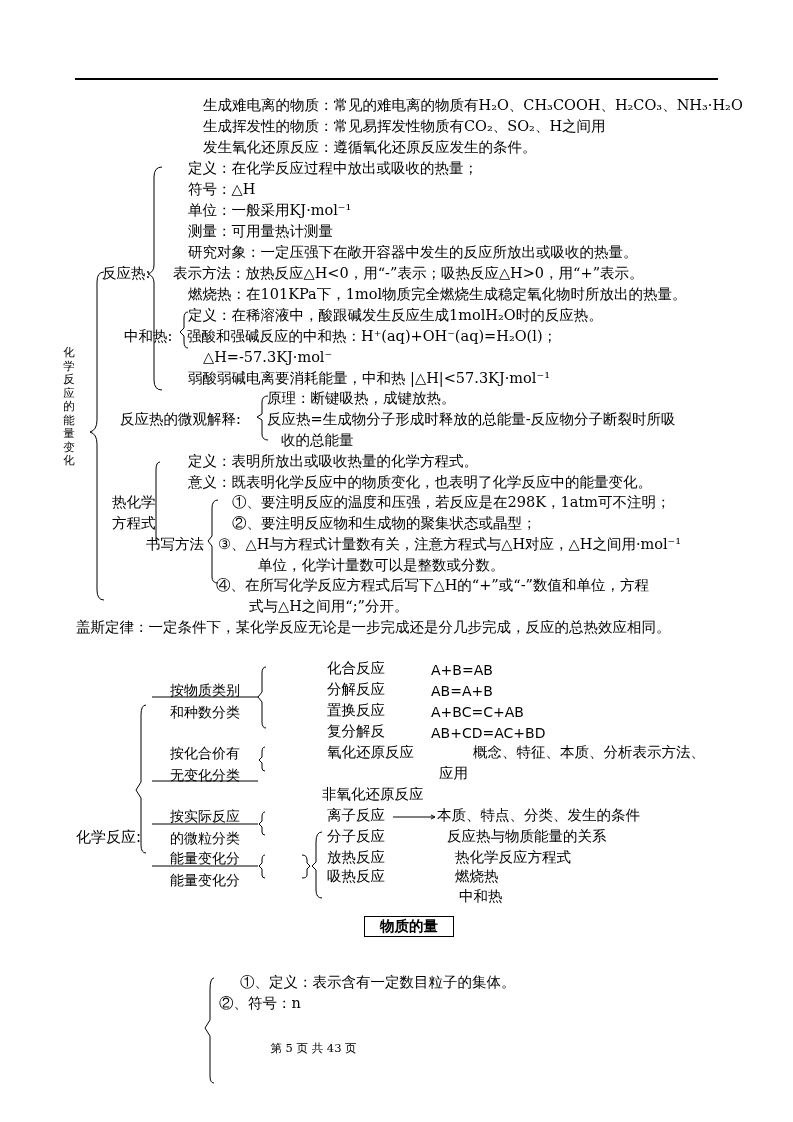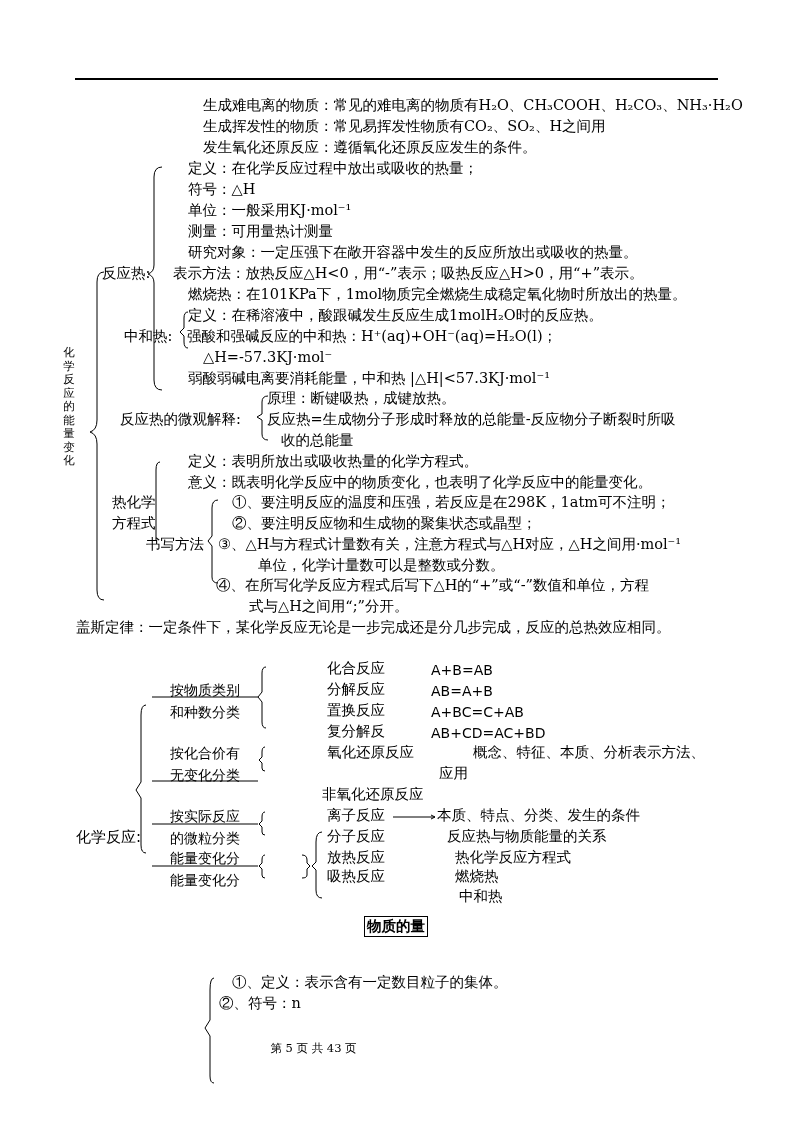--- a/index.html
+++ b/index.html
@@ -4,21 +4,21 @@
   <style>
     html, body { margin:0; padding:0; background:#ffffff; }
     body { width:793px; height:1122px; position:relative; overflow:hidden;
            font-family:"DejaVu Serif","Liberation Serif",serif; color:#000; }
     .line { position:absolute; white-space:nowrap; font-size:14.5px; line-height:20px; }
     .sans { font-family:"DejaVu Sans","Liberation Sans",sans-serif; }
     .small { font-size:14px; }
     .hr { position:absolute; left:75px; top:78px; width:643px; height:1.5px; background:#000; }
     .vtext { position:absolute; left:62px; top:346px; width:14px; font-size:11.5px; line-height:13.5px;
              font-family:"DejaVu Sans","Liberation Sans",sans-serif; text-align:center; }
-    .title-box { position:absolute; left:364px; top:916px; border:1px solid #000; padding:0 2px;
+    .title-box { position:absolute; left:364px; top:916px; border:1px solid #000; padding:0 15px;
                  font-size:14.5px; font-weight:bold; line-height:19px;
                  font-family:"DejaVu Sans","Liberation Sans",sans-serif; }
     .footer { position:absolute; left:0; width:627px; top:1041px; text-align:center; font-size:11.5px; }
     svg.overlay { position:absolute; left:0; top:0; }
   </style>
 </head>
 <body>
 
 <div class="hr"></div>
 
@@ -88,21 +88,21 @@
 <div class="line sans" style="left:437px;top:805px;">本质、特点、分类、发生的条件</div>
 <div class="line sans" style="left:327px;top:826px;">分子反应</div>
 <div class="line sans" style="left:447px;top:826px;">反应热与物质能量的关系</div>
 <div class="line sans" style="left:327px;top:847px;">放热反应</div>
 <div class="line sans" style="left:455px;top:847px;">热化学反应方程式</div>
 <div class="line sans" style="left:327px;top:866px;">吸热反应</div>
 <div class="line sans" style="left:455px;top:866px;">燃烧热</div>
 <div class="line sans" style="left:459px;top:886px;">中和热</div>
 
 <div class="title-box">物质的量</div>
-<div class="line" style="left:232px;top:972px;">①、定义：表示含有一定数目粒子的集体。</div>
+<div class="line" style="left:240px;top:972px;">①、定义：表示含有一定数目粒子的集体。</div>
 <div class="line" style="left:219px;top:993px;">②、符号：n</div>
 
 <div class="footer">第 5 页 共 43 页</div>
 
 <svg class="overlay" width="793" height="1122">
   <g fill="none" stroke="#000" stroke-width="1">
 
     <path d="M104,272 Q97,272 97,282 L97,420 Q97,430 90,432 Q97,434 97,444 L97,590 Q97,600 104,600"></path>
 
     <path d="M162,167 Q154,167 154,177 L154,265 Q154,272 148,274 Q154,276 154,283 L154,380 Q154,390 162,390"></path>

